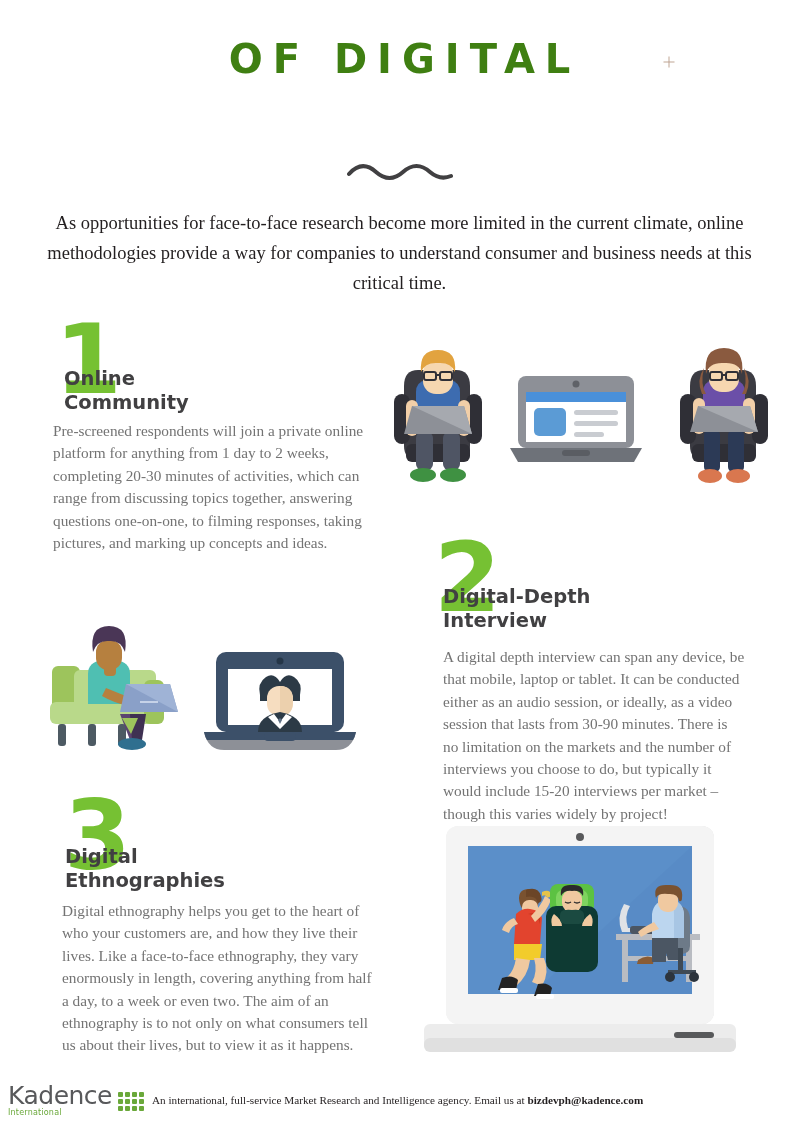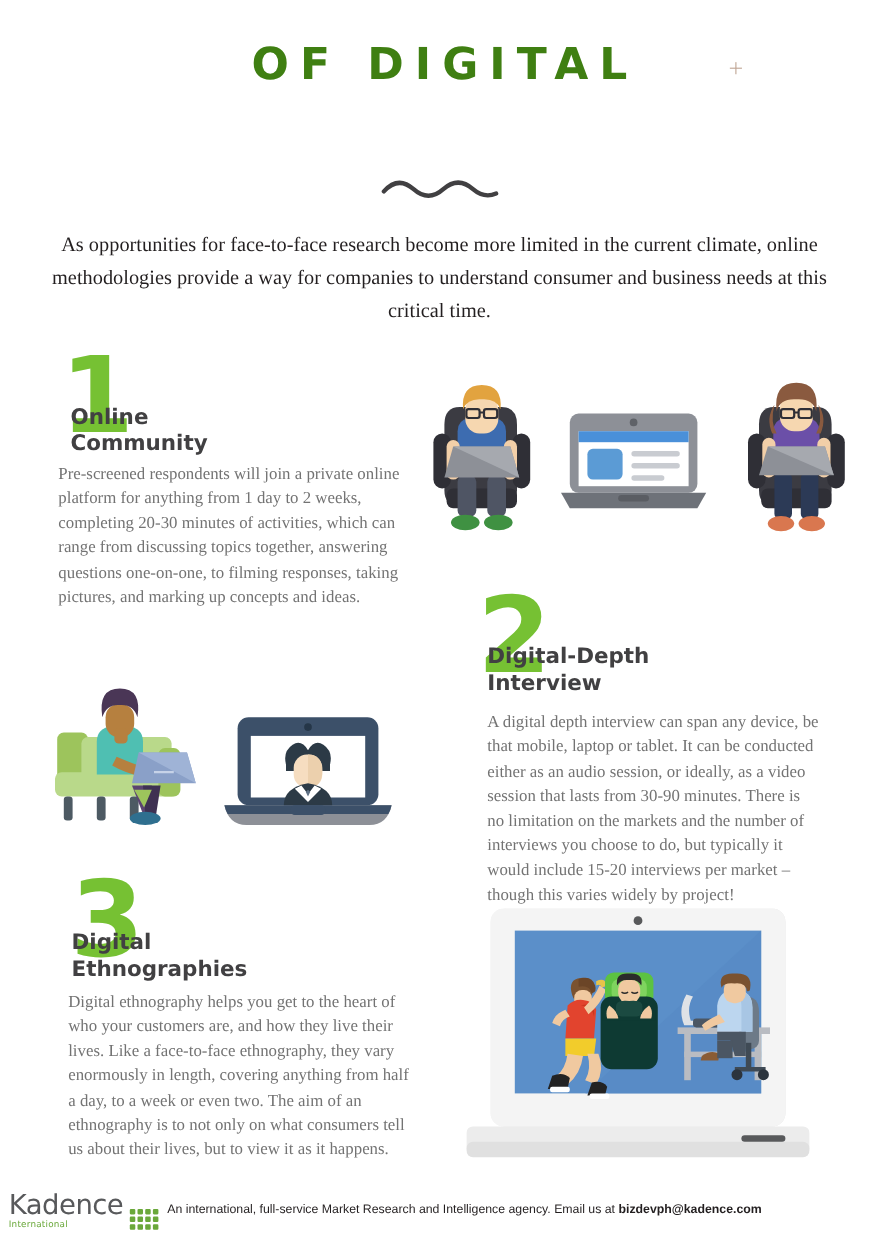--- a/index.html
+++ b/index.html
@@ -141,21 +141,21 @@
     bottom: 0;
     width: 799px;
     height: 52px;
     display: flex;
     align-items: center;
     padding-left: 8px;
     box-sizing: border-box;
   }
   .logo-wrap {
     display: flex;
-    align-items: flex-end;
+    align-items: center;
     flex: 0 0 auto;
   }
   .logo-words { position: relative; }
   .logo-name {
     font-family: "DejaVu Sans", sans-serif;
     font-size: 25px;
     line-height: 25px;
     color: #58595b;
     letter-spacing: -0.5px;
   }
@@ -175,21 +175,21 @@
     margin-top: 2px;
   }
   .logo-dots i {
     display: block;
     width: 5px;
     height: 5px;
     background: #6aa83a;
     border-radius: 1px;
   }
   .footer-text {
-    font-family: Liberation Sans, sans-serif;
+    font-family: Liberation Serif, serif;
     font-size: 11.2px;
     color: #231f20;
     margin-left: 8px;
     white-space: nowrap;
   }
   .footer-text b { font-weight: bold; }
 </style>
 </head>
 <body>
 

